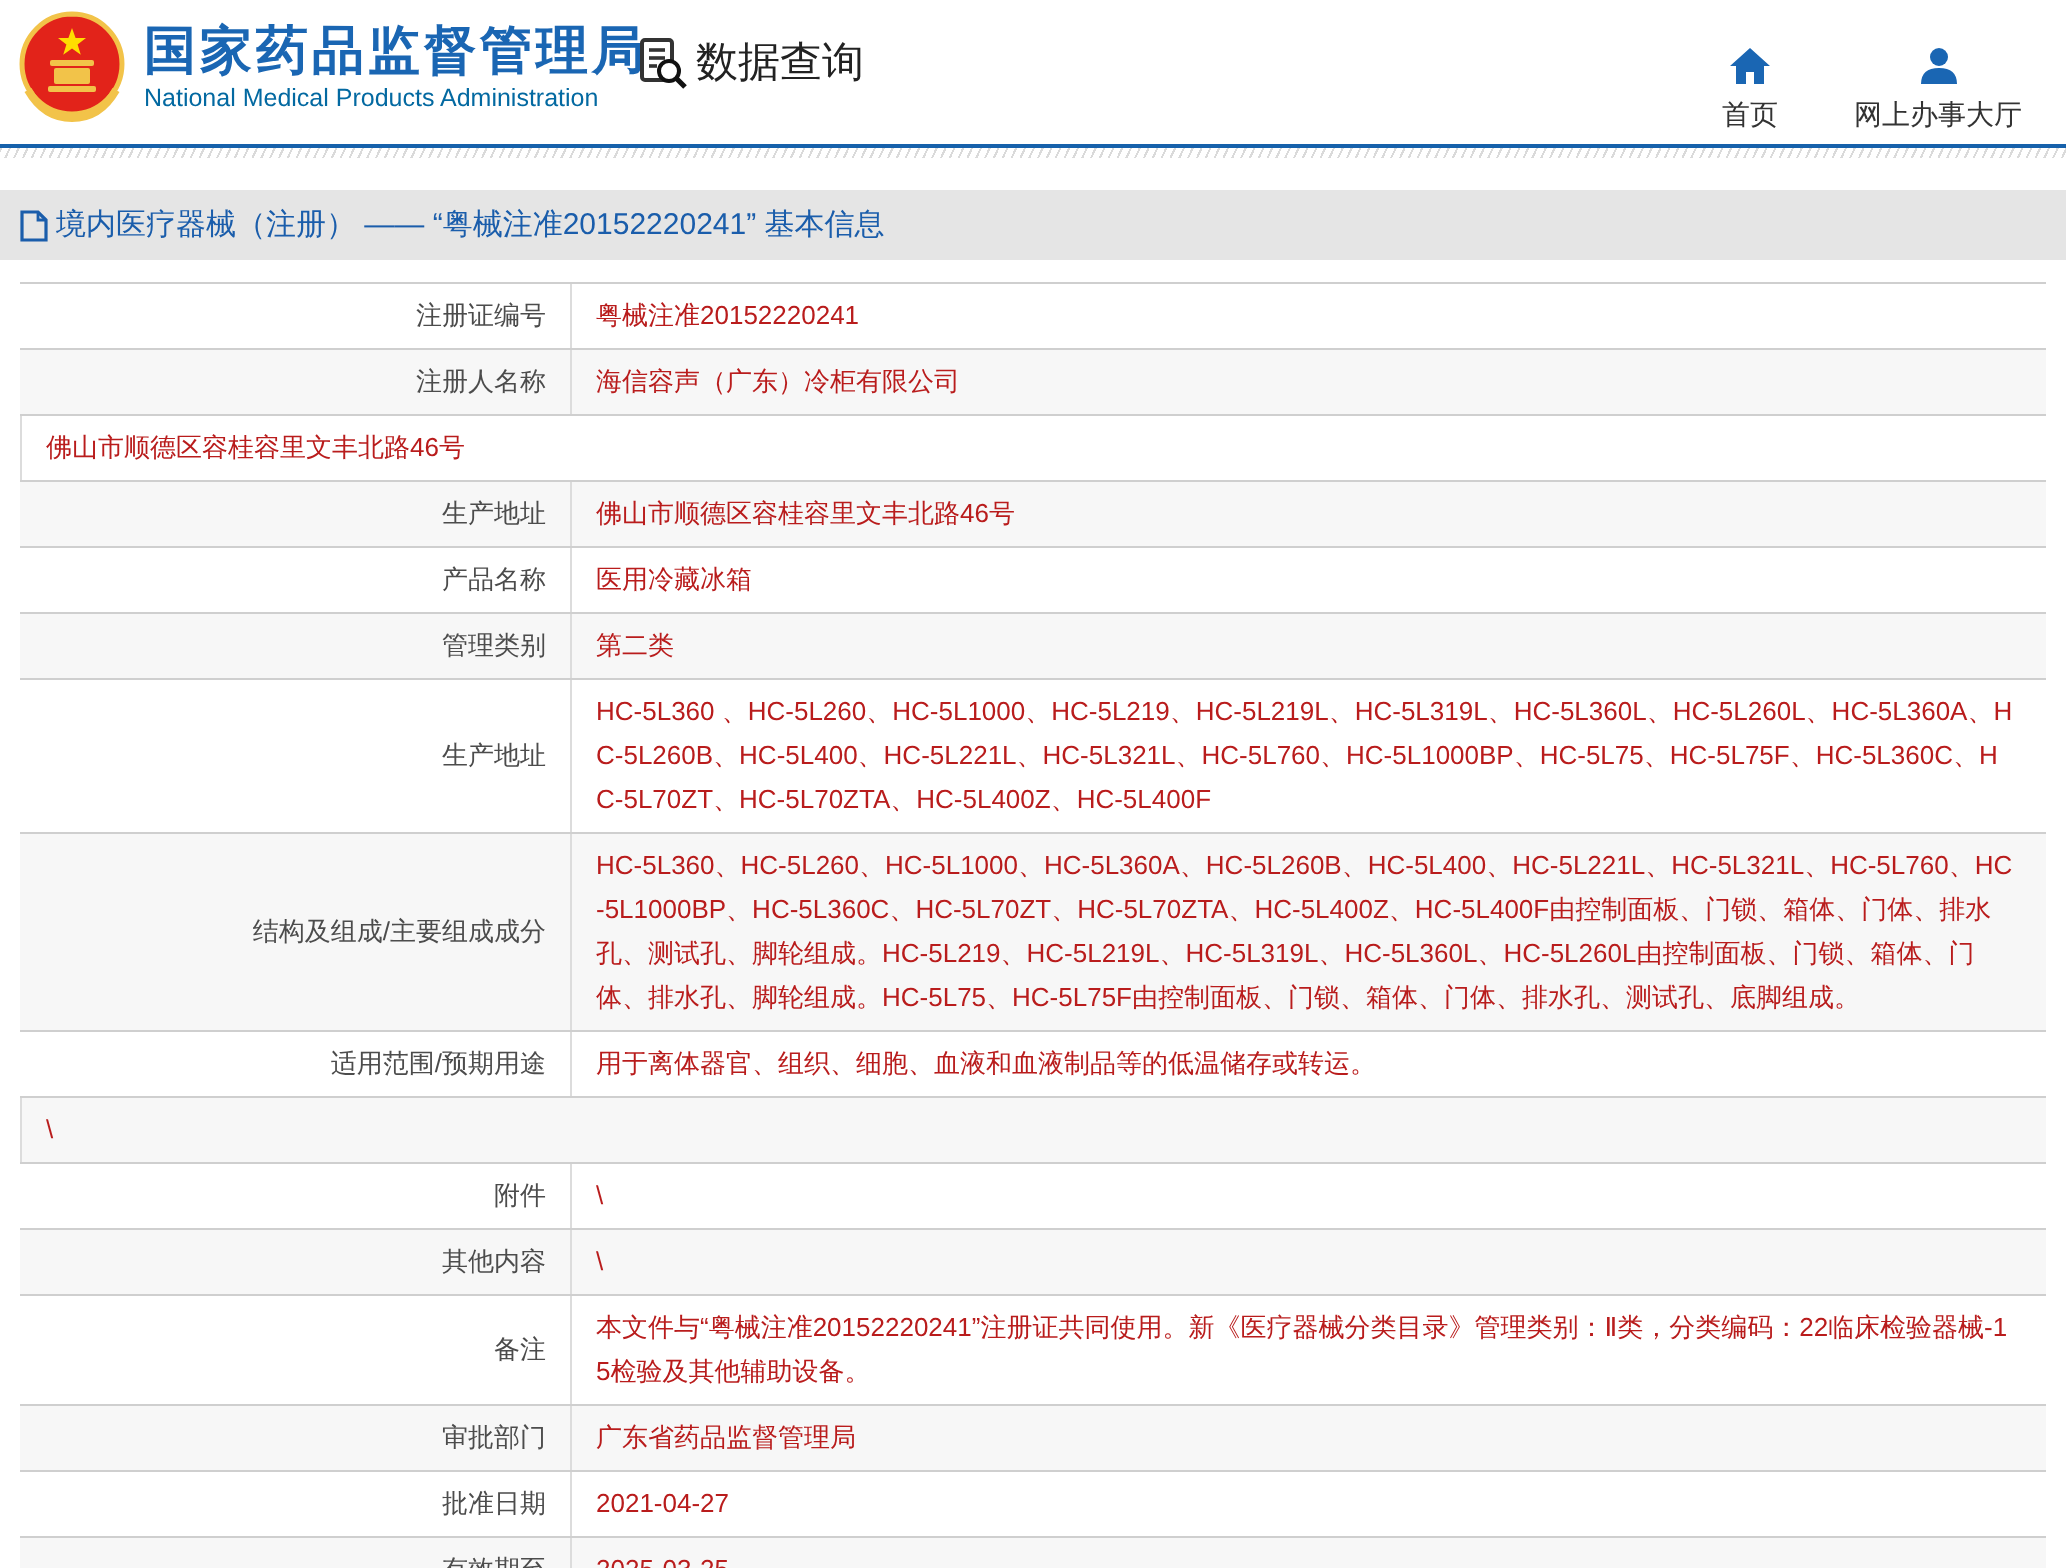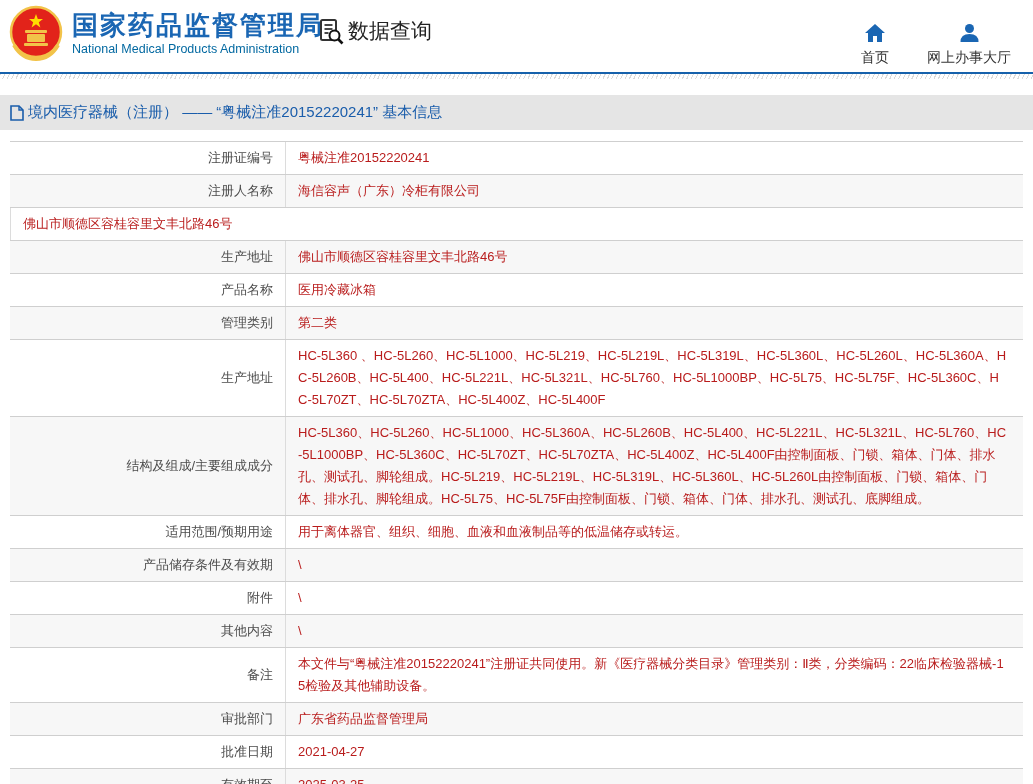--- a/index.html
+++ b/index.html
@@ -166,23 +166,20 @@
     </div>
     <div class="trow">
       <div class="tlabel">
         <span>适用范围/预期用途</span>
       </div>
       <div class="tvalue">
         <div class="inner">用于离体器官、组织、细胞、血液和血液制品等的低温储存或转运。</div>
       </div>
     </div>
     <div class="trow striped">
-      <div class="tlabel">
-        <span>产品储存条件及有效期</span>
-      </div>
       <div class="tvalue">
         <div class="inner">\</div>
       </div>
     </div>
     <div class="trow">
       <div class="tlabel">
         <span>附件</span>
       </div>
       <div class="tvalue">
         <div class="inner">\</div>

